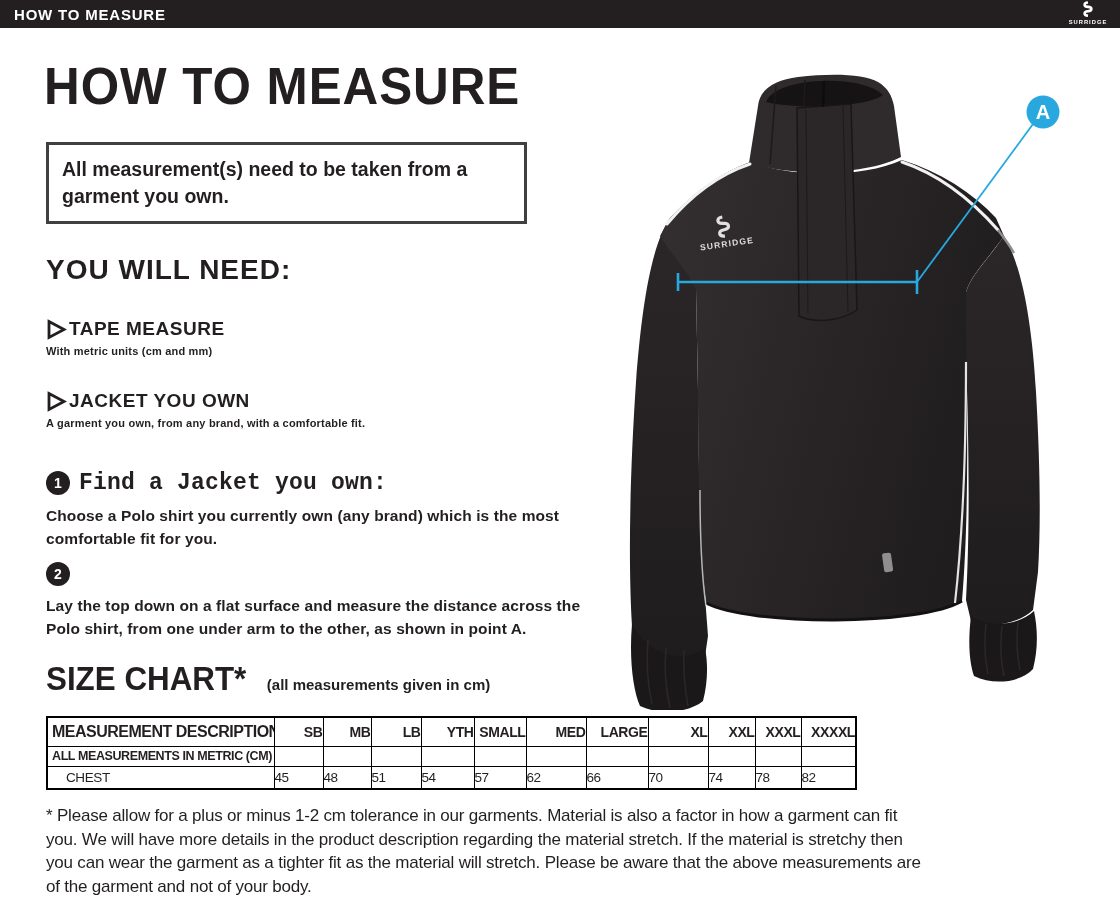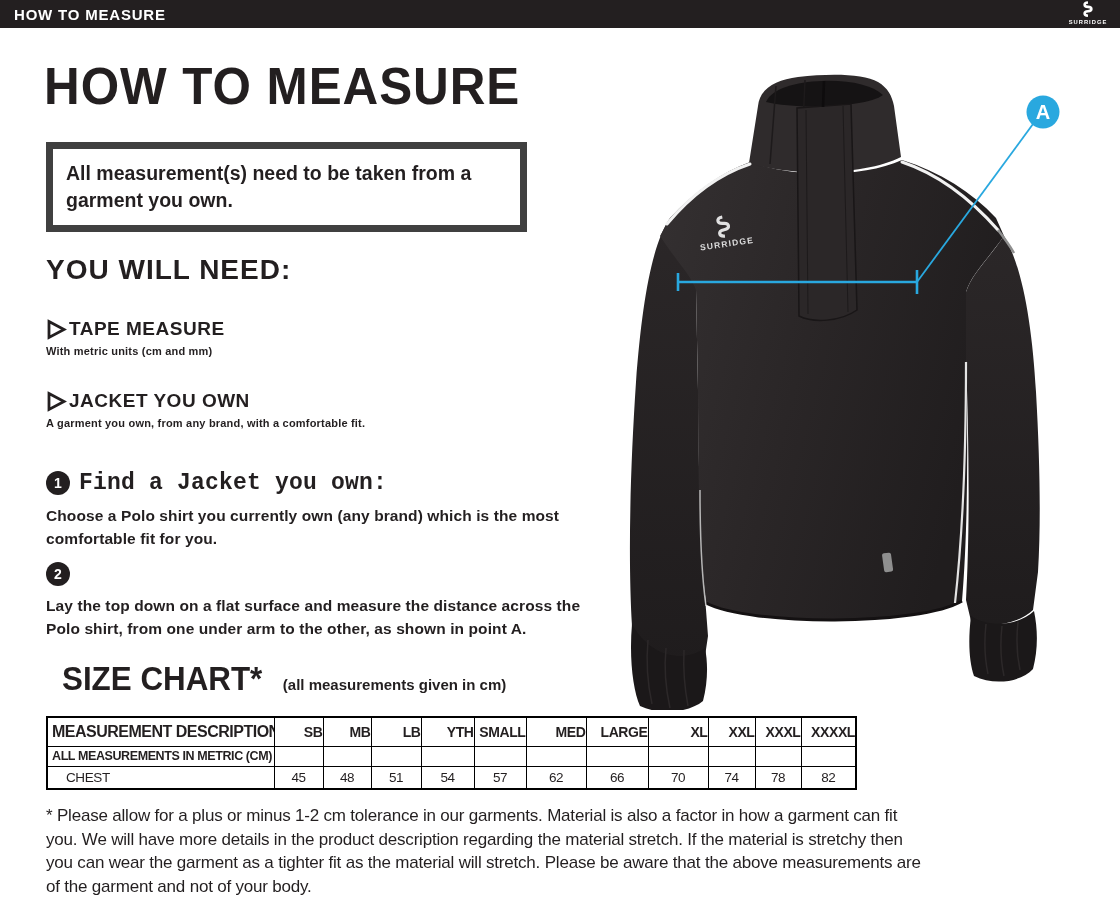--- a/index.html
+++ b/index.html
@@ -28,21 +28,21 @@
   .main-heading {
     position:absolute; left:44px; top:60px;
     font-size:52px; font-weight:800; letter-spacing:1px; line-height:1.0;
     transform:scaleX(0.95); transform-origin:left top;
     white-space:nowrap;
   }
 
   
   .notice-box {
     position:absolute; left:46px; top:142px; width:481px;
-    border:7px solid #404040;
+    border:3px solid #404040;
     padding:11px 13px;
     font-size:19.5px; font-weight:700; line-height:27px;
   }
 
   
   .ywn-heading {
     position:absolute; left:46px; top:254px;
     font-size:28px; font-weight:800; letter-spacing:1px; white-space:nowrap;
   }
   .need-item { position:absolute; left:46px; }
@@ -62,42 +62,42 @@
     background:#231f20; color:#fff;
     font-size:14px; font-weight:700;
     display:flex; align-items:center; justify-content:center;
     flex:0 0 24px;
   }
   .step-title { font-size:23px; font-weight:800; letter-spacing:0.2px; white-space:nowrap;font-family:Liberation Mono, monospace; }
   .step-desc  { font-size:15.5px; font-weight:700; line-height:23px; margin-top:8px; width:565px; letter-spacing:0.1px; }
 
   
   .sc-heading-row {
-    position:absolute; left:62px; top:660px;
+    position:absolute; left:46px; top:660px;
     display:flex; align-items:baseline;
   }
   .sc-heading { font-size:33px; font-weight:800; letter-spacing:0; white-space:nowrap; transform:scaleX(0.95); transform-origin:left bottom; }
   .sc-note    { font-size:15px; font-weight:700; margin-left:10px; white-space:nowrap; }
 
   table.size-table {
     position:absolute; left:46px; top:716px;
     border-collapse:collapse; table-layout:fixed;
     width:809px;
     border:2px solid #000;
   }
   .size-table th, .size-table td {
     border:1.5px solid #000;
     font-family:"Liberation Sans", sans-serif;
     letter-spacing:-0.4px;
     overflow:hidden; white-space:nowrap;
   }
   .size-table thead th { height:29px; font-size:14px; font-weight:700; text-align:right; }
   .size-table thead th.desc-col { font-size:16px; text-align:left; padding-left:4px; letter-spacing:-0.5px; }
   .size-table tr.metric-row td { height:20px; font-size:12.5px; font-weight:700; padding-left:4px; }
-  .size-table tr.data-row  td { height:23px; font-size:13.5px; font-weight:400; text-align:center; }
+  .size-table tr.data-row  td { height:23px; font-size:13.5px; font-weight:400; }
   .size-table tr.data-row  td.row-label { text-align:left; padding-left:18px; }
 
   
   .footnote {
     position:absolute; left:46px; top:804px; width:880px;
     font-size:17px; font-weight:400; line-height:23.5px; letter-spacing:-0.2px;
   }
 
   
   .figure { position:absolute; left:600px; top:60px; width:470px; height:650px; }

